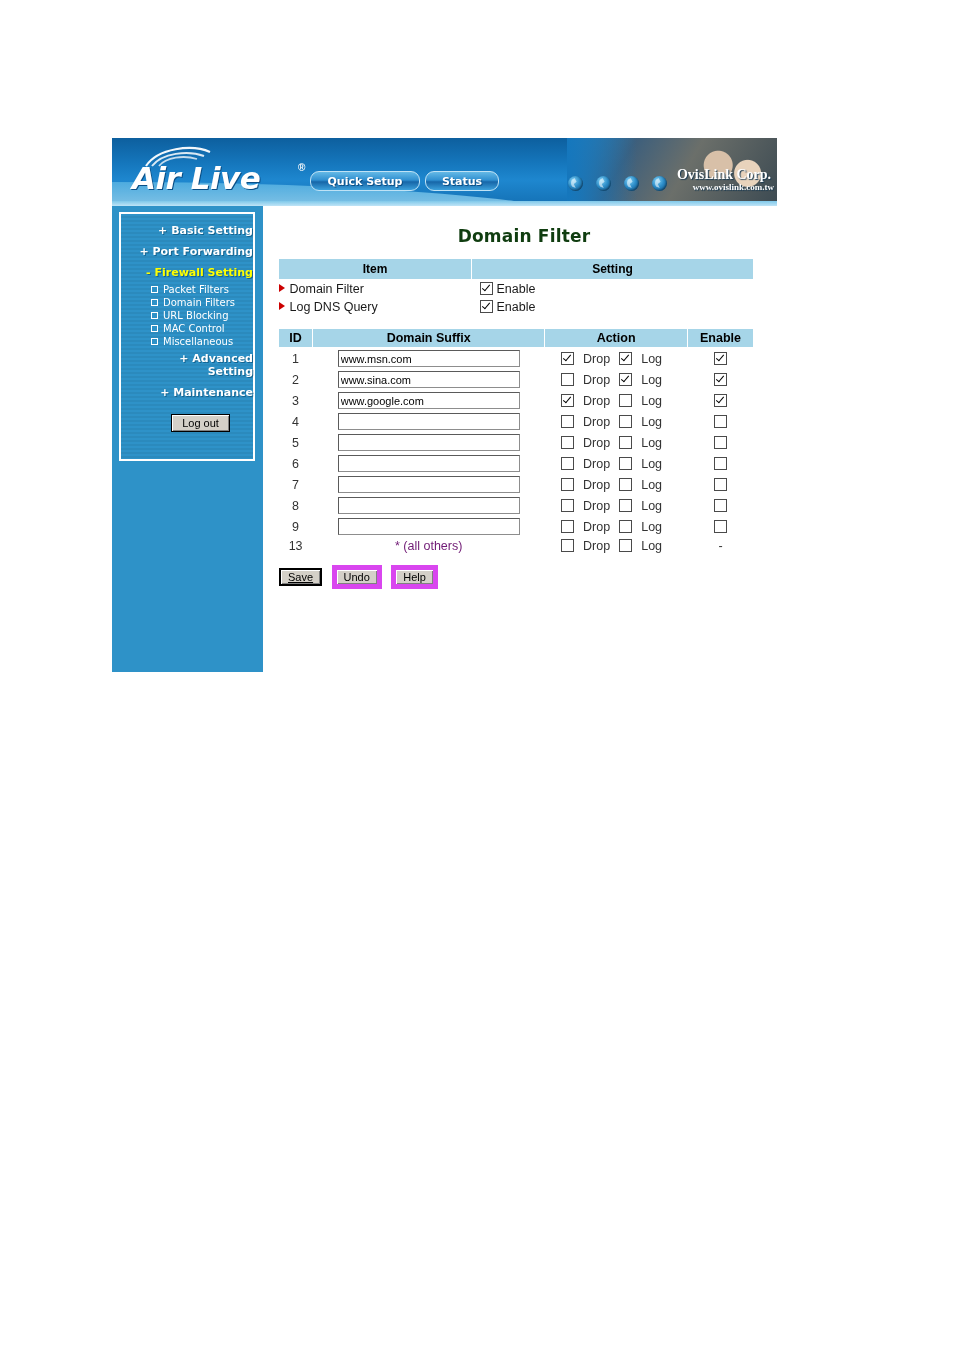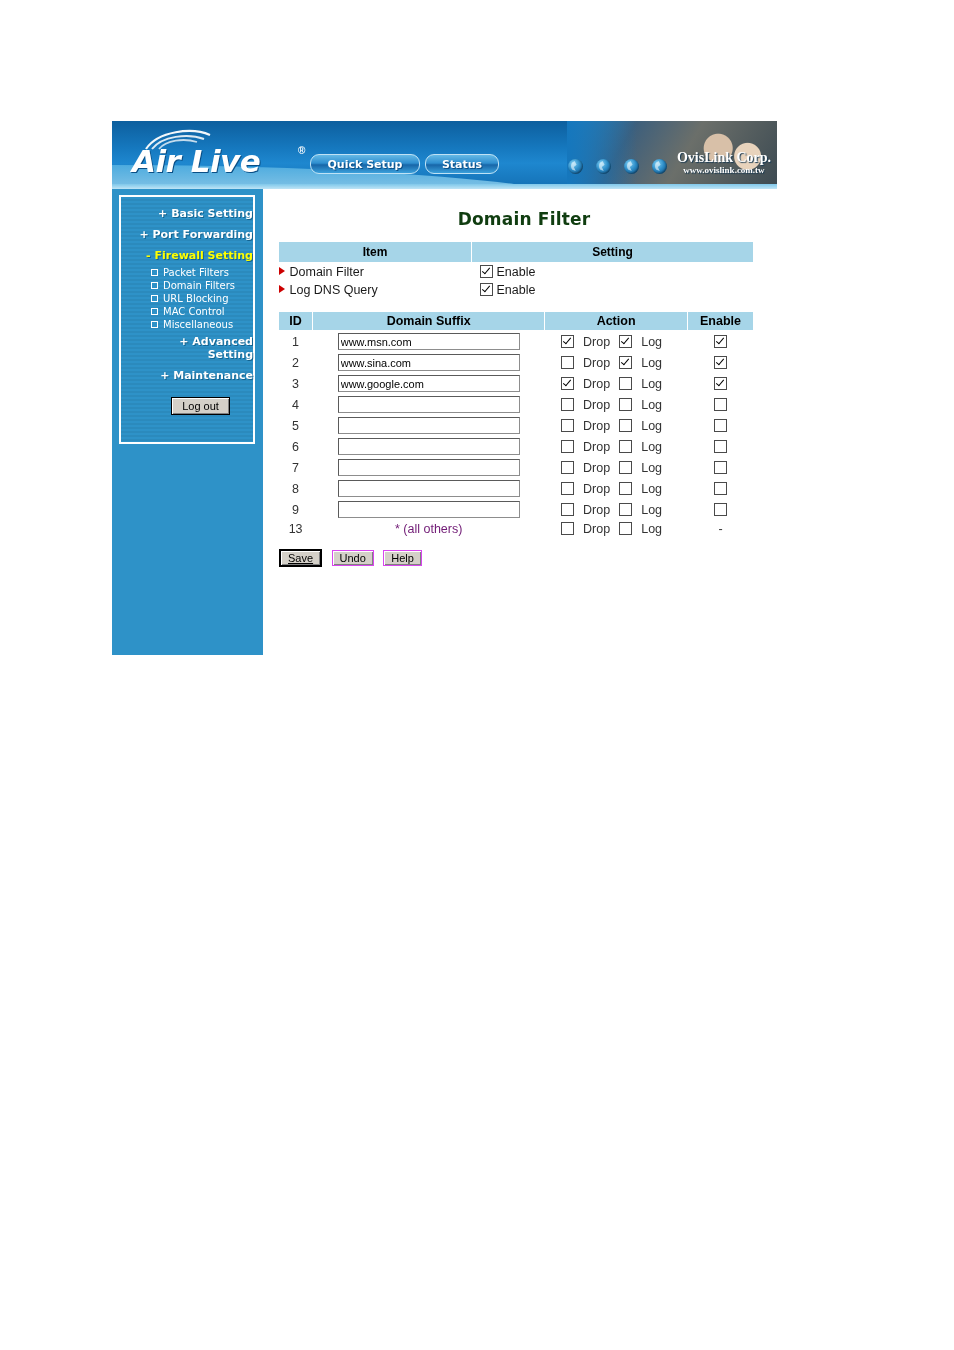--- a/index.html
+++ b/index.html
@@ -9,21 +9,21 @@
     font-family: "Liberation Sans", sans-serif;
   }
   #page {
     position: relative;
     width: 954px; height: 1350px;
     overflow: hidden;
   }
   
   #router-frame {
     position: absolute;
-    left: 112px; top: 121px;
+    left: 112px; top: 138px;
     width: 665px; height: 534px;
     background: #ffffff;
     border-right: 1px solid #c9c9c9;
     box-sizing: border-box;
   }
   
   #banner {
     position: relative;
     width: 665px; height: 68px;
     background:
@@ -105,20 +105,21 @@
   }
   #ovislink .corp {
     font-family: "Liberation Serif", serif;
     font-size: 14px; font-weight: bold; color: #ffffff;
     text-shadow: 1px 1px 1px #1b3b52;
   }
   #ovislink .url {
     font-family: "Liberation Serif", serif;
     font-size: 9px; font-weight: bold; color: #ffffff;
     text-shadow: 1px 1px 1px #1b3b52;
+    text-align: right;
   }
   
   #body-area { position: relative; width: 665px; height: 466px; }
   #sidebar {
     position: absolute; left: 0; top: 0;
     width: 151px; height: 466px;
     background: #2e92c8;
   }
   #navbox {
     position: absolute; left: 7px; top: 6px;
@@ -255,21 +256,21 @@
   .col-enable { width: 66px; }
   .suffix-input { width: 182px; }
   .action-cell { white-space: nowrap; font-size: 12.5px; color:#1a1a1a; }
   .action-cell span { margin-right: 9px; }
   #btn-row { margin: 10px 0 0 12px; }
   .winbtn {
     font-size: 11px;
     font-family: "Liberation Sans", sans-serif;
     padding: 1px 7px;
     background: #d4d0c8;
-    border: 1px solid #d946ef;
+    border: 5px solid #d946ef;
     box-shadow: inset 1px 1px 0 #ffffff, inset -1px -1px 0 #808080;
     color: #000000; cursor: pointer;
     margin-right: 5px;
   }
   .winbtn.default { border: 2px solid #000000; text-decoration: underline; }
 </style>
 </head>
 <body>
 
 <div id="page">

